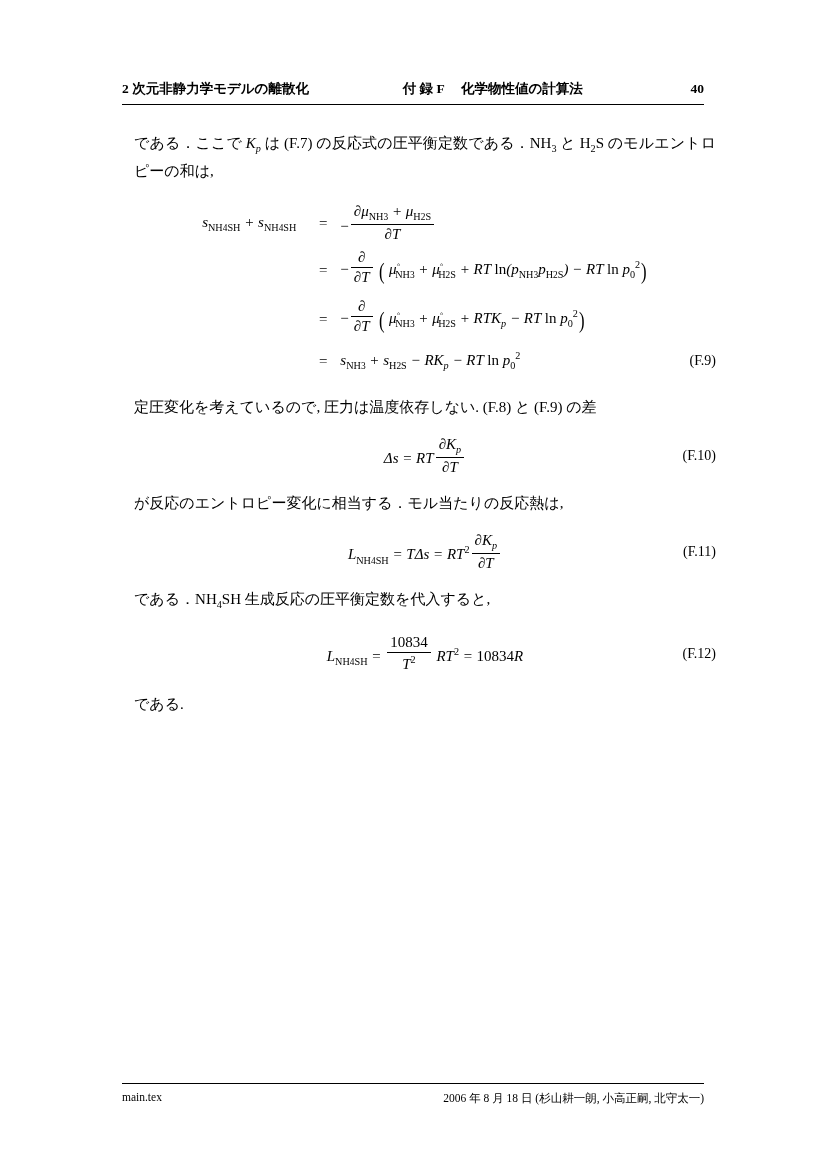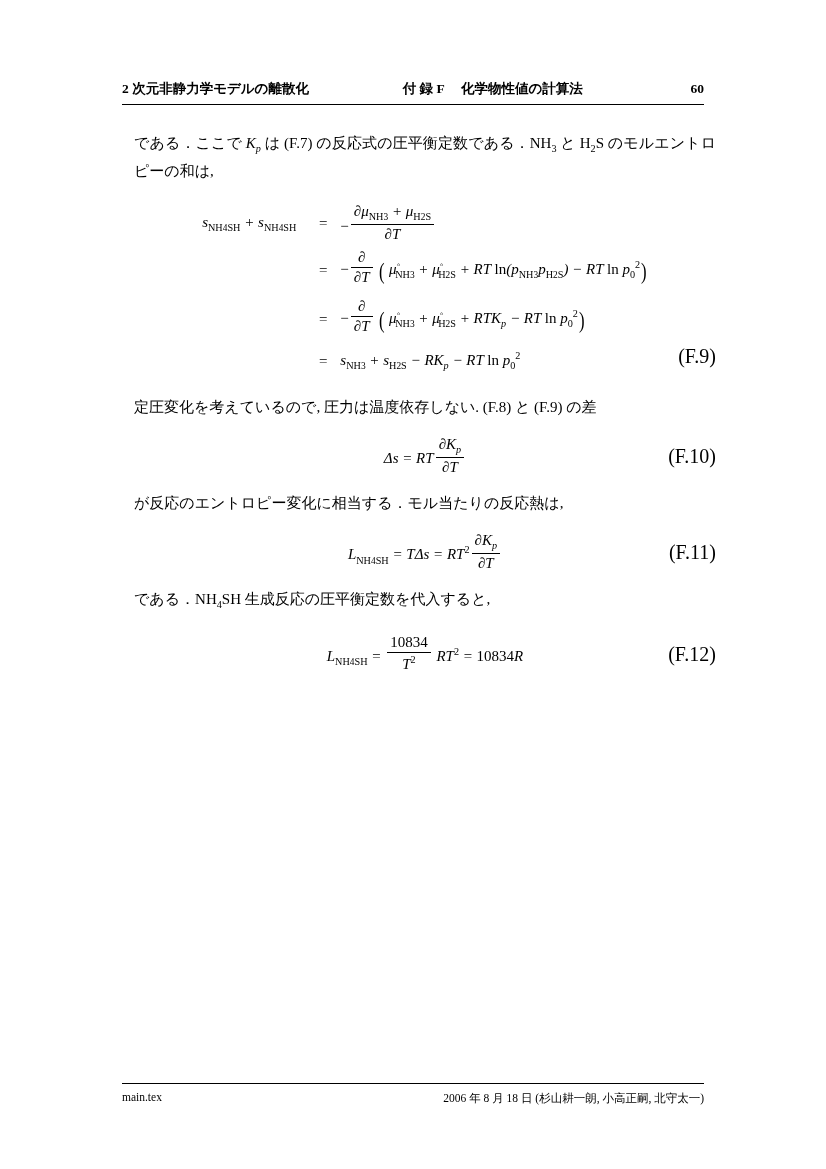--- a/index.html
+++ b/index.html
@@ -134,21 +134,21 @@
     font-style: normal;
   }
   .align-table td.rhs {
     text-align: left;
     white-space: nowrap;
   }
   .eqtag {
     position: absolute;
     right: 0;
     font-style: normal;
-    font-size: 20px;
+    font-size: 14px;
   }
 
   
   .display {
     position: relative;
     margin: 16px 0 14px 0;
     text-align: center;
     font-size: 15px;
     min-height: 26px;
   }
@@ -181,21 +181,21 @@
   .footer .fright { margin-left: auto; white-space: nowrap; }
 </style>
 </head>
 <body>
 
 <div class="page">
 
   <div class="header">
     <span class="left">2 次元非静力学モデルの離散化</span>
     <span class="mid">付 録 F　 化学物性値の計算法</span>
-    <span class="pageno">60</span>
+    <span class="pageno">40</span>
   </div>
   <div class="header-rule"></div>
 
   <div class="body">
 
     <p class="para"><span>である．ここで </span><span class="math"><span>K</span><sub class="si">p</sub></span><span> は (F.7) の反応式の圧平衡定数である．NH</span><sub class="s">3</sub><span> と H</span><sub class="s">2</sub><span>S のモルエントロピーの和は,</span></p>
 
     <div class="eq-block">
       <table class="align-table math">
         <tbody>
@@ -258,20 +258,21 @@
 
     <div class="display" style="margin-top:20px;margin-bottom:18px;">
       <span class="content math">
         L<sub class="s">NH<span style="font-size:0.92em">4</span>SH</sub> =
         <span class="frac"><span class="num up">10834</span><span class="den">T<sup class="s">2</sup></span></span>
         RT<sup class="s">2</sup> = <span class="up">10834</span>R
       </span>
       <span class="eqtag">(F.12)</span>
     </div>
 
+    <p class="para">である.</p>
   </div>
 
   <div class="footer-rule"></div>
   <div class="footer">
     <span class="fleft">main.tex</span>
     <span class="fright">2006 年 8 月 18 日 (杉山耕一朗, 小高正嗣, 北守太一)</span>
   </div>
 
 </div>
 

